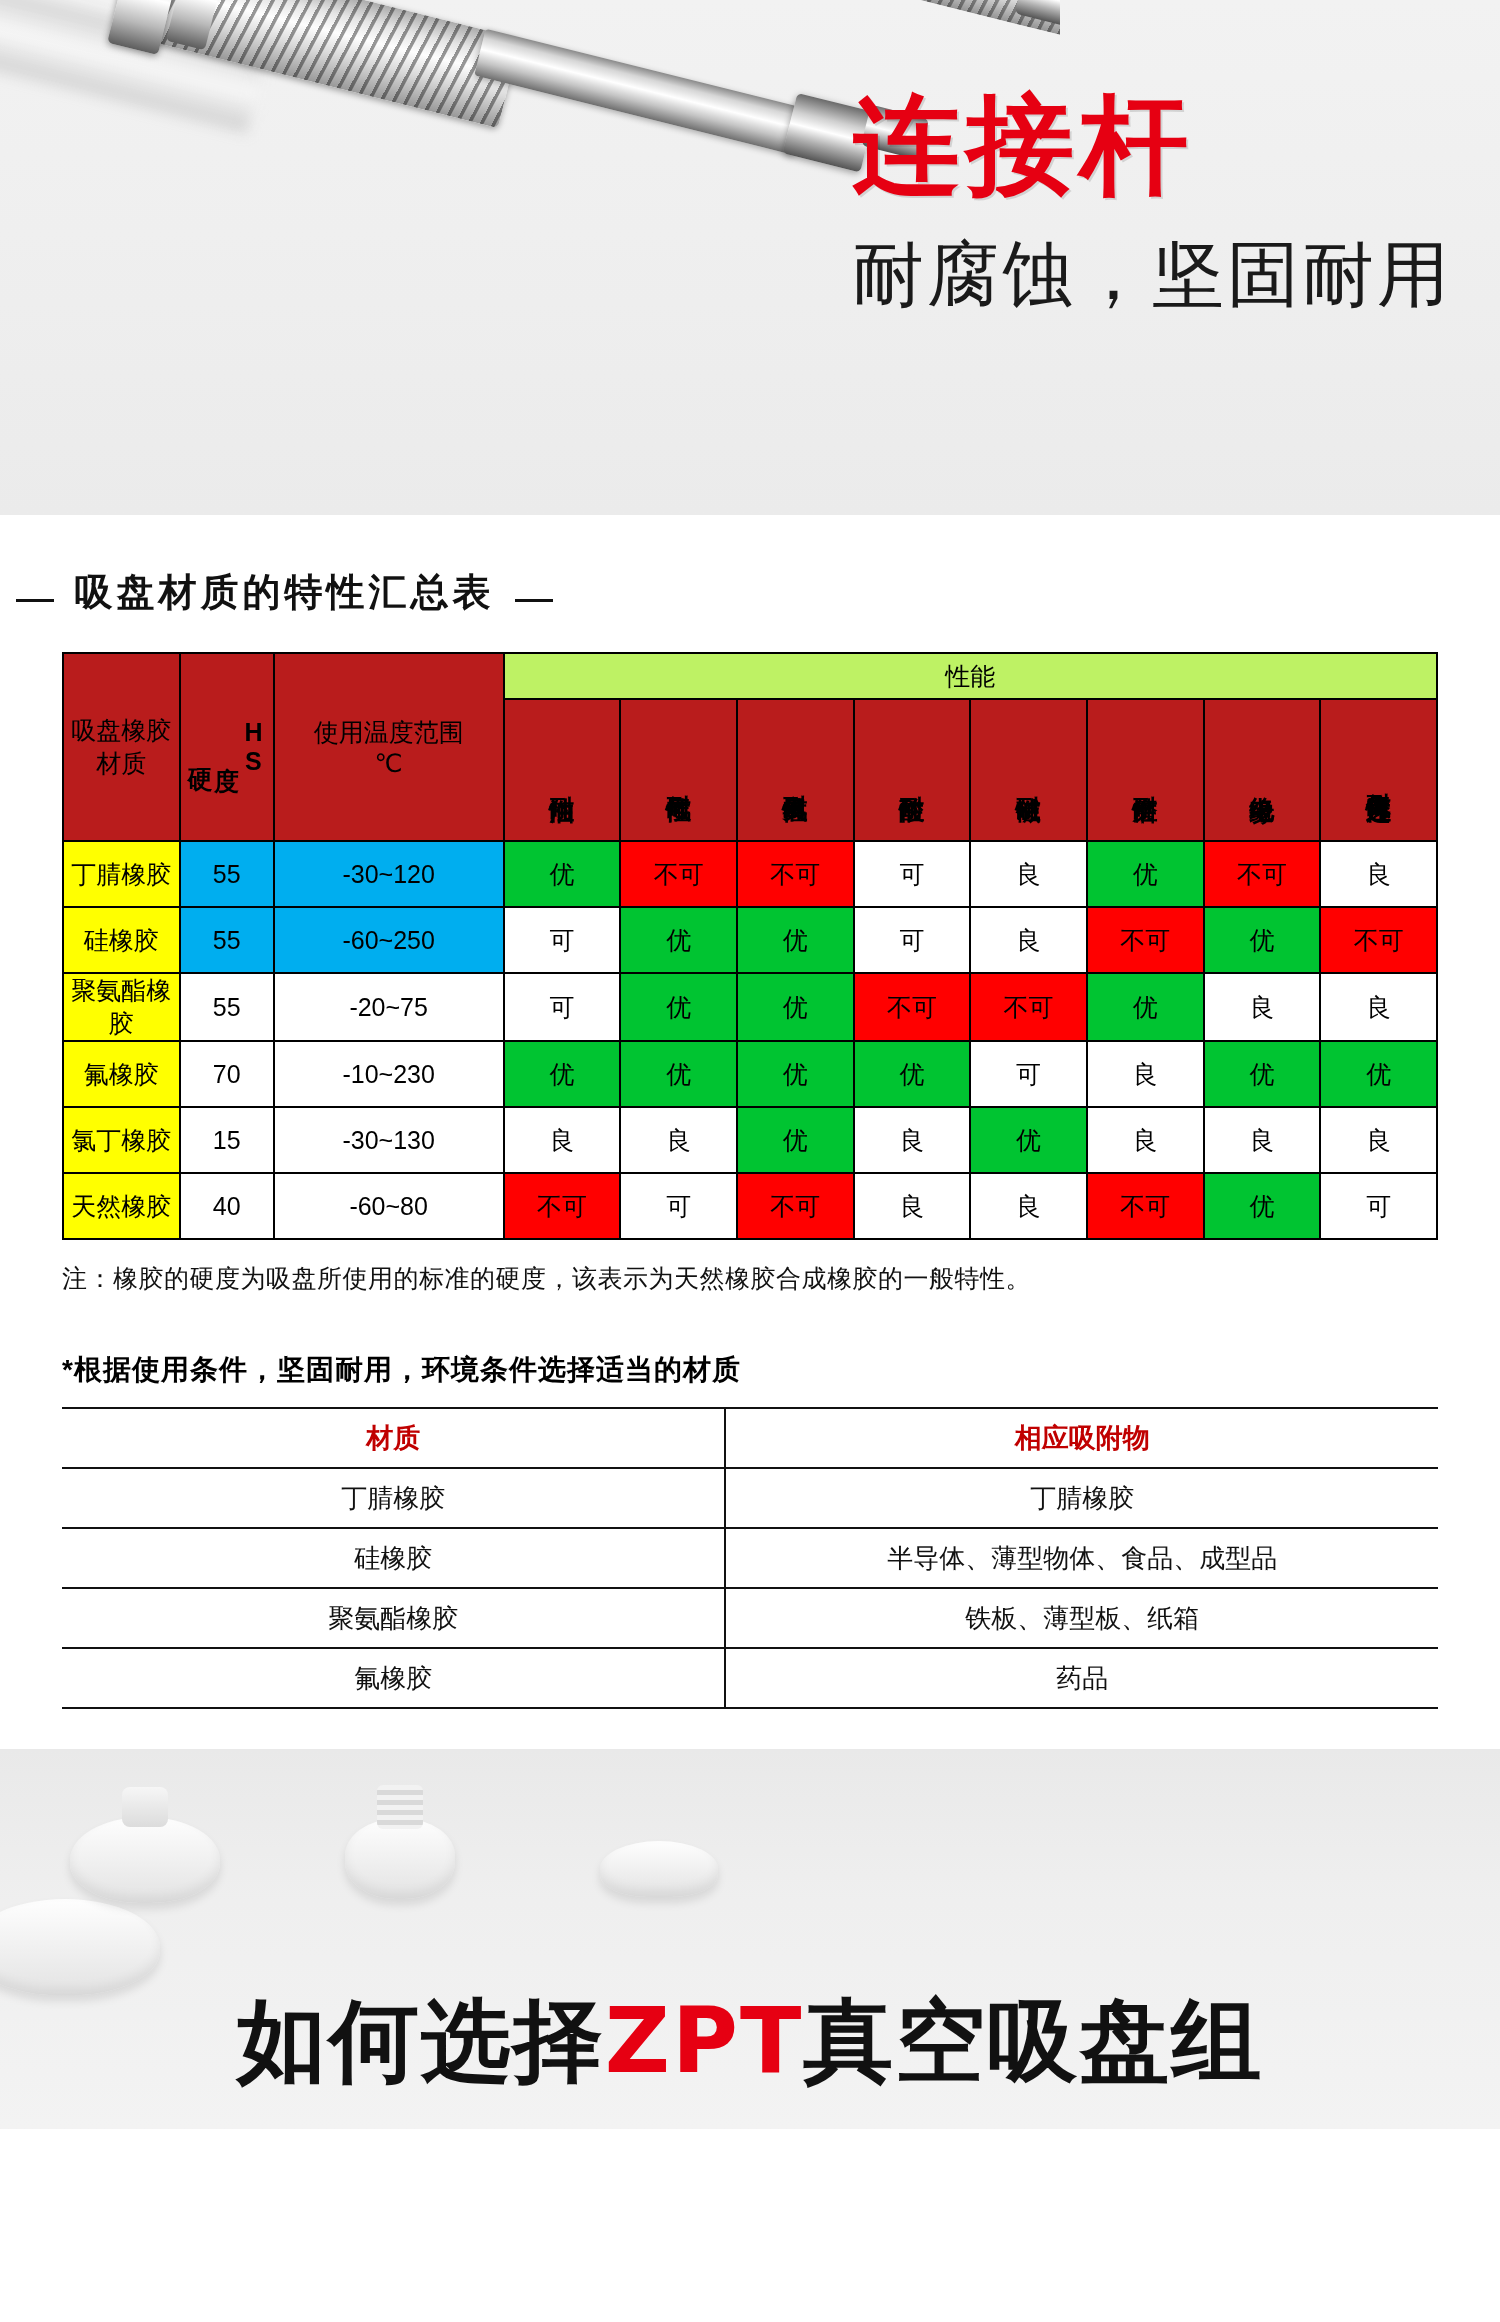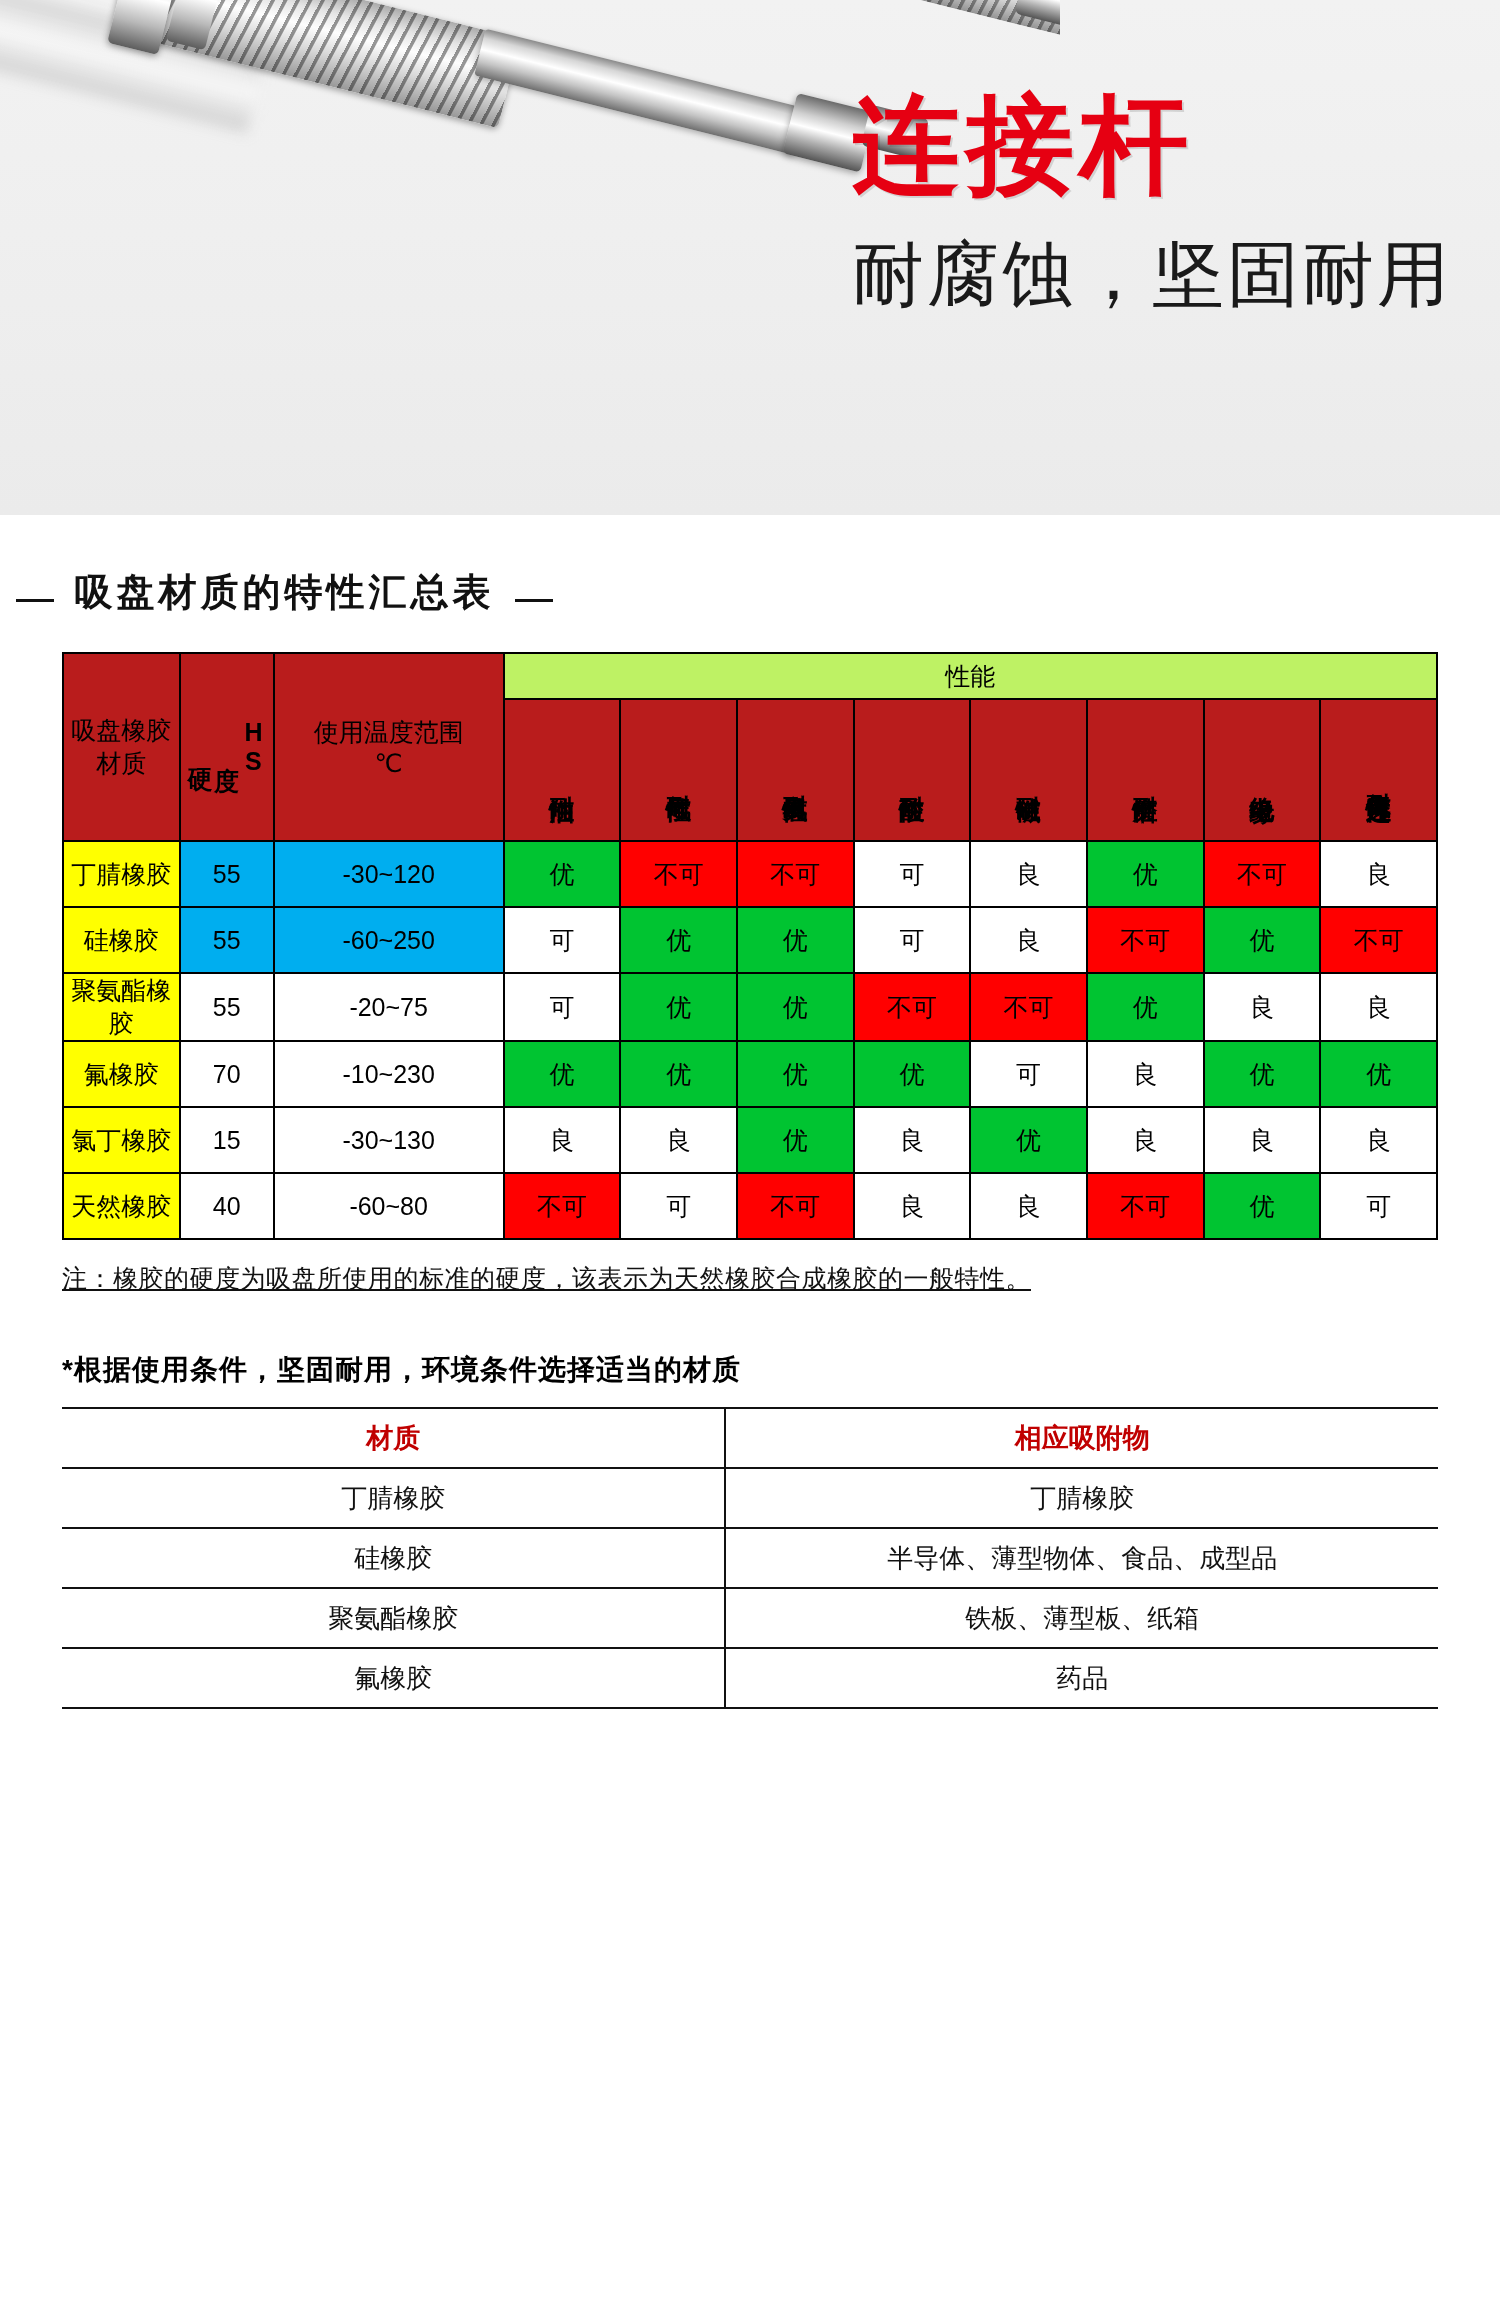--- a/index.html
+++ b/index.html
@@ -240,21 +240,20 @@
   .cellW { background: #ffffff; }
   .cellG { background: #00c431; }  
   .cellR { background: #ff0000; }  
   .cellG, .cellR { font-weight: 400; }
   .cellR { color: #ffffff; }
   .note {
     padding: 22px 62px 0 62px;
     font-size: 25px;
     color: #111;
     letter-spacing: 0.5px;
-    text-decoration: underline;
   }
 
   
   .sel-title {
     padding: 56px 62px 18px 62px;
     font-size: 28px;
     font-weight: 700;
     color: #000;
     letter-spacing: 1px;
   }
@@ -503,14 +502,25 @@
             <tr>
               <td class="left-col">氟橡胶</td>
               <td>药品</td>
             </tr>
           </tbody>
       </table>
     </div>
 
   </div>
 
+  <div class="bottom">
+    <div class="cups">
+      <div class="cup c4"></div>
+      <div class="cup c1"></div>
+      <div class="cup c2"></div>
+      <div class="cup c3"></div>
+    </div>
+    <div class="bottom-title">
+      <span class="blk">如何选择</span><span class="red">ZPT</span><span class="blk">真空吸盘组</span>
+    </div>
+  </div>
 
 </div>
 
 </body></html>

